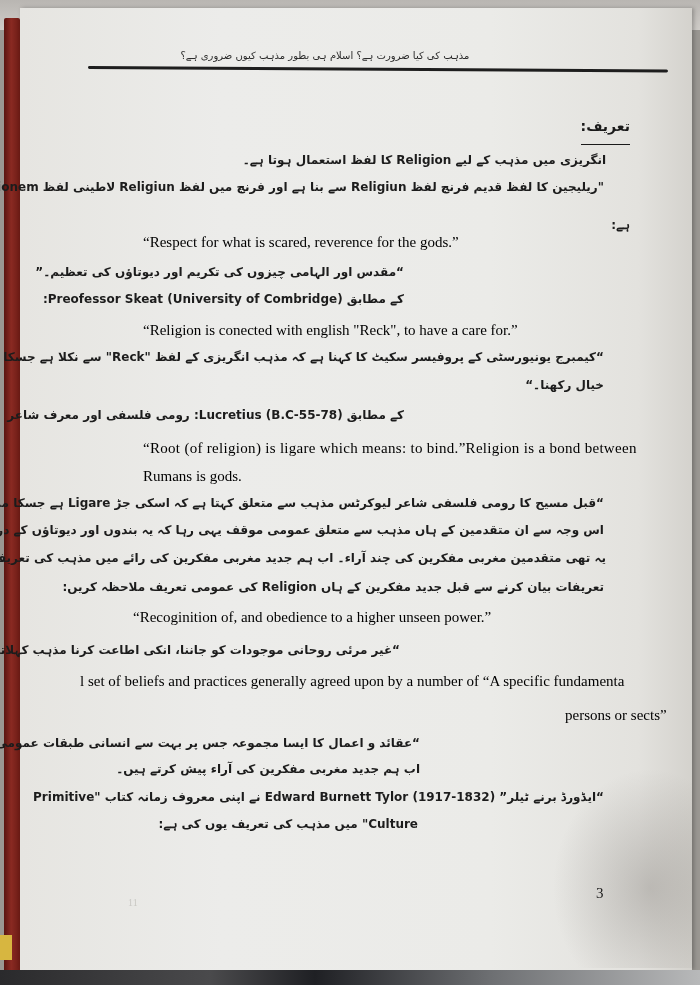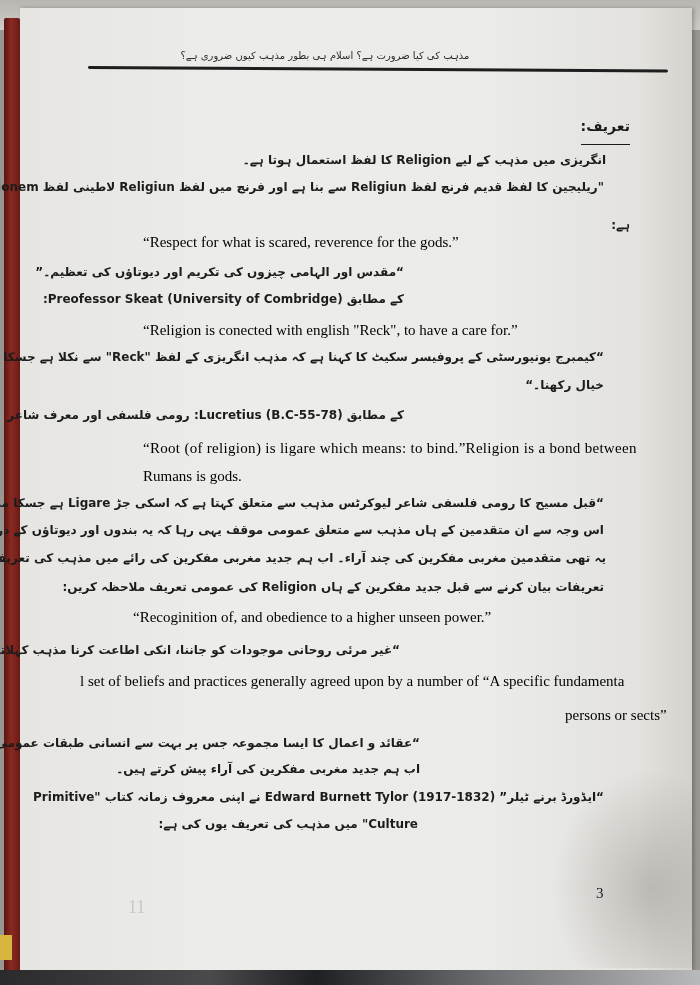--- a/index.html
+++ b/index.html
@@ -61,21 +61,21 @@
       position: absolute; direction: rtl; text-align: right;
       font-family: "DejaVu Sans", sans-serif; font-size: 14px; font-weight: bold; color: #1a1a1a;
       border-bottom: 1.5px solid #1a1a1a; padding-bottom: 10px;
     }
     .page-number {
       position: absolute; left: 596px; top: 885px;
       font-family: "Liberation Serif", serif; font-size: 15px; color: #1c1c1c;
     }
     .ghost-number {
       position: absolute; left: 128px; top: 888px;
-      font-family: "Liberation Serif", serif; font-size: 18px; color: #c9c8c4; margin-top: 9px;
+      font-family: "Liberation Serif", serif; font-size: 10px; color: #c9c8c4; margin-top: 9px;
     }
   </style>
 </head>
 <body>
 
 <div class="backdrop-top"></div>
 <div class="book-spine"></div>
 <div class="spine-yellow"></div>
 
 <div class="page">

